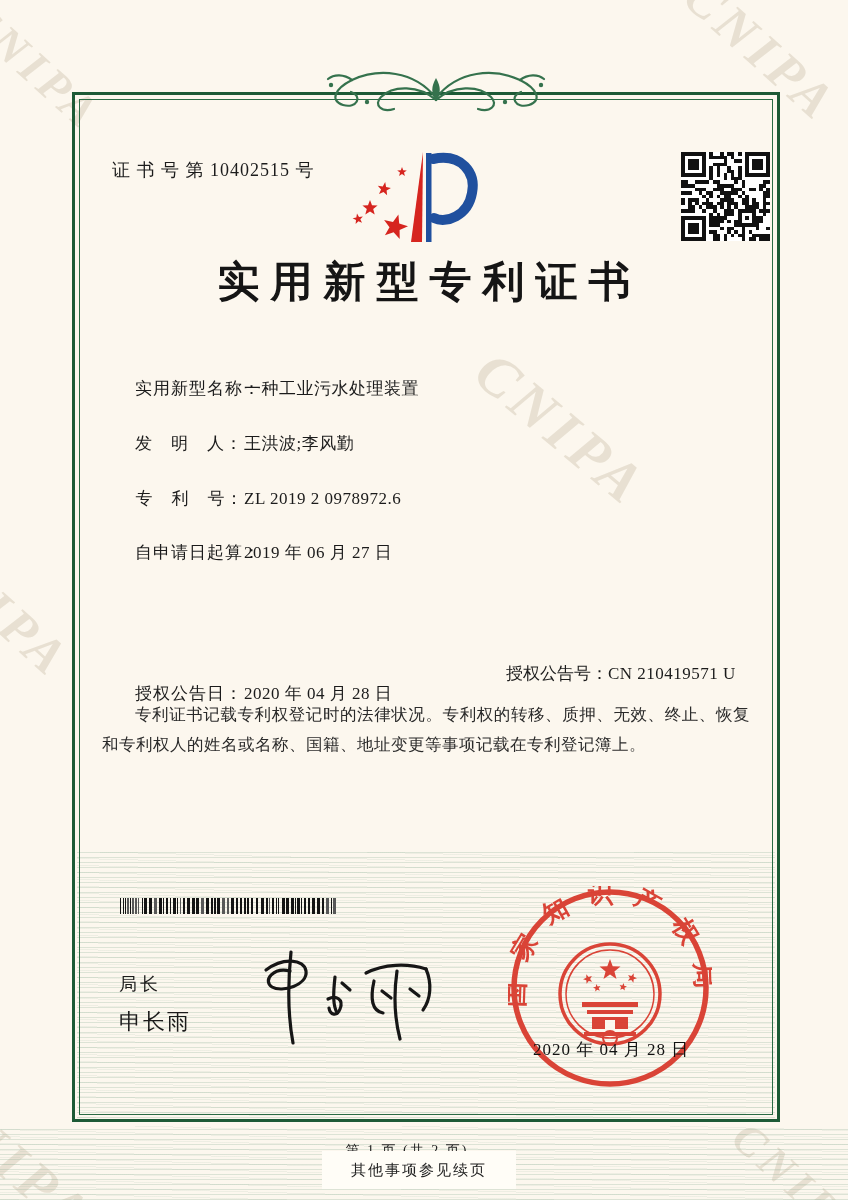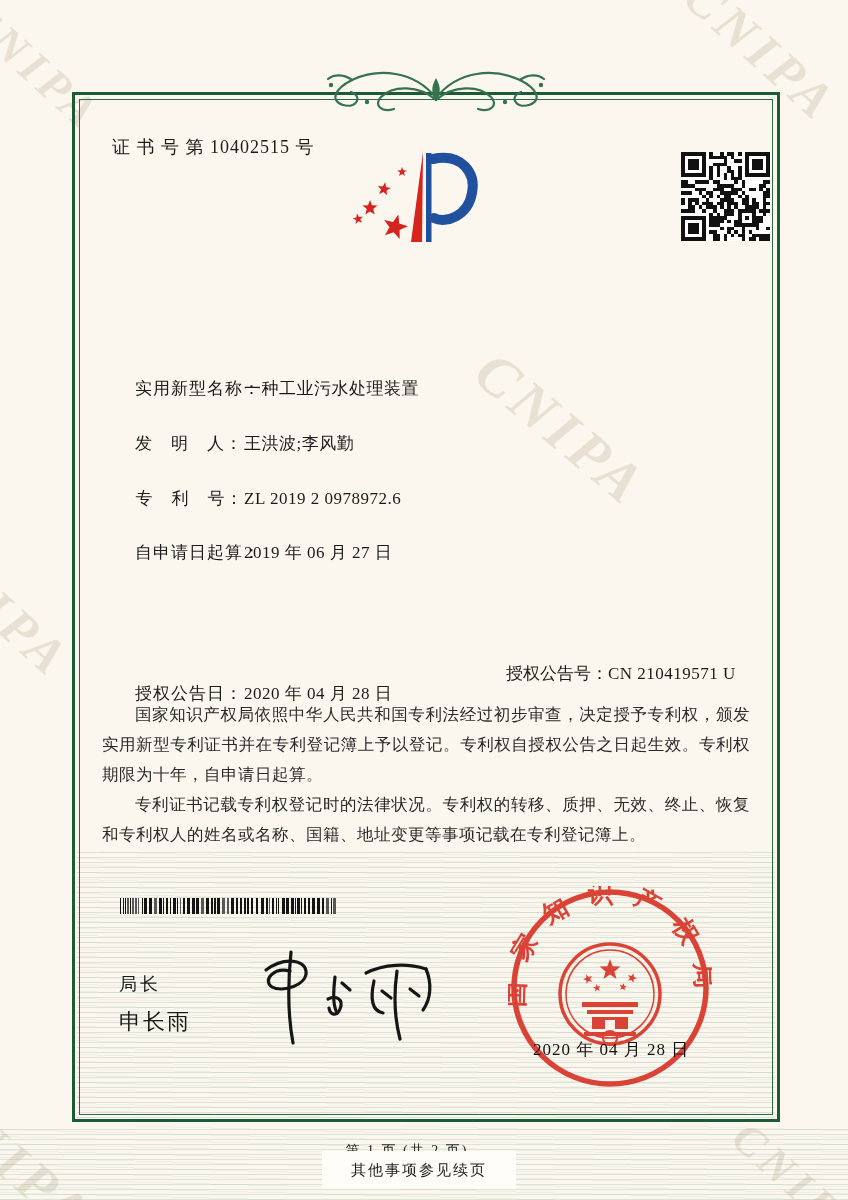--- a/index.html
+++ b/index.html
@@ -25,21 +25,21 @@
   .waves-inner{left:77px;top:852px;width:698px;height:266px;}
   .waves-bottom{left:0;top:1126px;width:848px;height:74px;}
   
   .border-outer{
     position:absolute;left:72px;top:92px;width:702px;height:1024px;
     border:3px solid #1d5a36;
   }
   .border-inner{position:absolute;left:4px;top:4px;right:4px;bottom:4px;border:1px solid #2a6b44;}
   .ornament{position:absolute;left:322px;top:62px;width:228px;height:56px;}
   
-  .cert-no{position:absolute;left:112px;top:135px;font-size:18px;letter-spacing:1px;color:#1c1c1c;}
+  .cert-no{position:absolute;left:112px;top:158px;font-size:18px;letter-spacing:1px;color:#1c1c1c;}
   .logo{position:absolute;left:340px;top:140px;width:170px;height:112px;}
   .qr{position:absolute;left:681px;top:152px;width:89px;height:89px;background:#fff;}
   .title{
     position:absolute;left:0;top:254px;width:848px;text-align:center;
     font-size:42px;font-weight:bold;letter-spacing:11px;color:#151515;text-indent:11px;
   }
   
   .row{position:absolute;left:118px;font-size:17px;color:#1b1b1b;white-space:pre;}
   .row .lbl{display:inline-block;width:109px;white-space:pre;letter-spacing:1px;}
   .row .val{letter-spacing:0.5px;}
@@ -343,41 +343,41 @@
         <rect x="12" y="24" width="1" height="1"></rect>
         <rect x="17" y="24" width="1" height="1"></rect>
         <rect x="19" y="24" width="1" height="1"></rect>
         <rect x="20" y="24" width="1" height="1"></rect>
         <rect x="22" y="24" width="1" height="1"></rect>
         <rect x="23" y="24" width="1" height="1"></rect>
         <rect x="24" y="24" width="1" height="1"></rect>
       </g>
   </svg>
 
+  <div class="title">实用新型专利证书</div>
 
   <div class="row" style="top:357px;">
     <span class="lbl">实用新型名称：</span><span class="val">一种工业污水处理装置</span>
   </div>
   <div class="row" style="top:412px;">
     <span class="lbl">发　明　人：</span><span class="val">王洪波;李风勤</span>
   </div>
   <div class="row" style="top:467px;text-align:center;">
     <span class="lbl">专　利　号：</span><span class="val">ZL 2019 2 0978972.6</span>
   </div>
   <div class="row" style="top:521px;">
     <span class="lbl">自申请日起算：</span><span class="val">2019 年 06 月 27 日</span>
   </div>
 
   <div class="row" style="top:662px;width:640px;">
     <span class="lbl">授权公告日：</span><span class="val">2020 年 04 月 28 日</span>
     <span class="grant-no"><span>授权公告号：</span><span class="val">CN 210419571 U</span></span>
   </div>
 
   <div class="paras">
-    <p>国家知识产权局依照中华人民共和国专利法经过初步审查，决定授予专利权，颁发实用新型专利证书并在专利登记簿上予以登记。专利权自授权公告之日起生效。专利权期限为十年，自申请日起算。</p>
     <p>专利证书记载专利权登记时的法律状况。专利权的转移、质押、无效、终止、恢复和专利权人的姓名或名称、国籍、地址变更等事项记载在专利登记簿上。</p>
   </div>
 
   <svg class="barcode" viewBox="0 0 218 16" preserveAspectRatio="none">
     <g id="barcode-bars">
         <rect x="0" y="0" width="1" height="16" fill="#141414"></rect>
         <rect x="3" y="0" width="1" height="16" fill="#141414"></rect>
         <rect x="5" y="0" width="1" height="16" fill="#141414"></rect>
         <rect x="7" y="0" width="2" height="16" fill="#585858"></rect>
         <rect x="10" y="0" width="1" height="16" fill="#141414"></rect>

